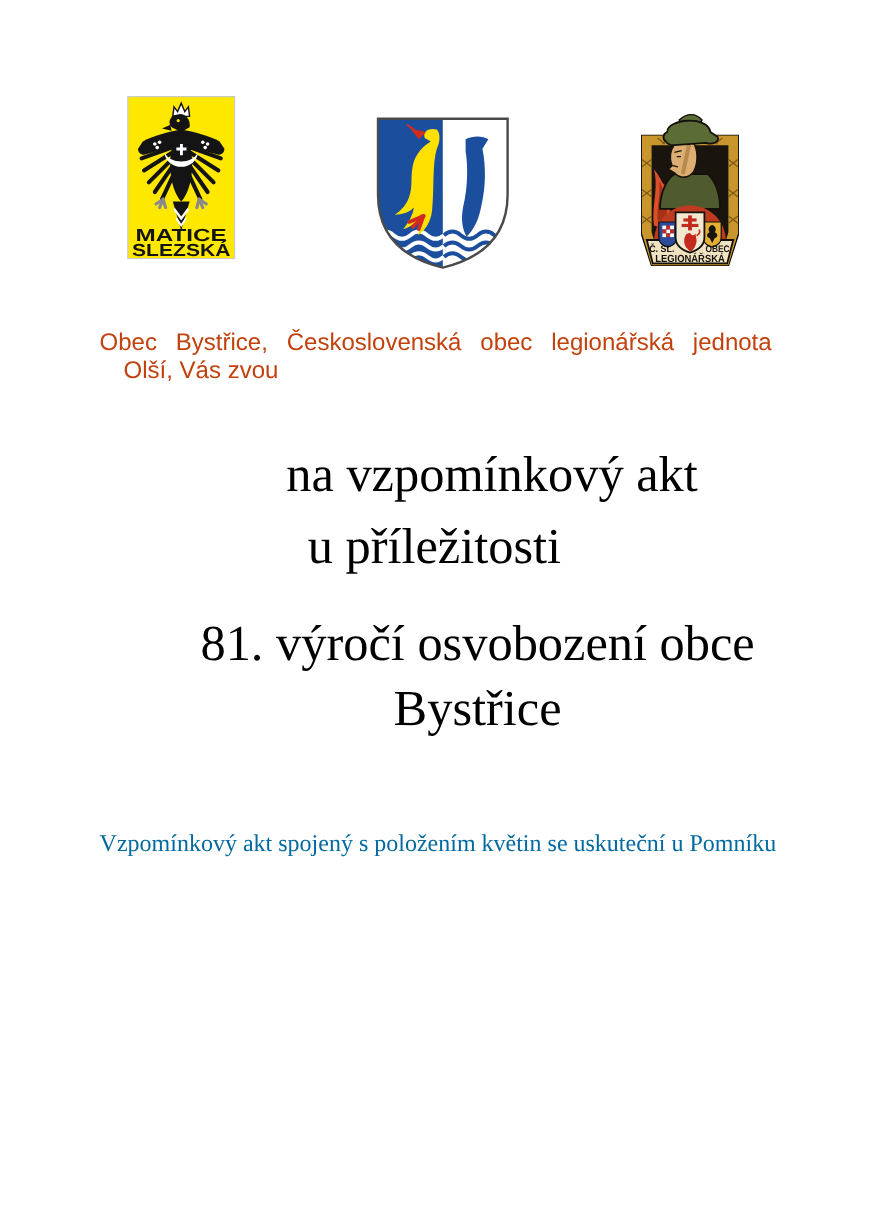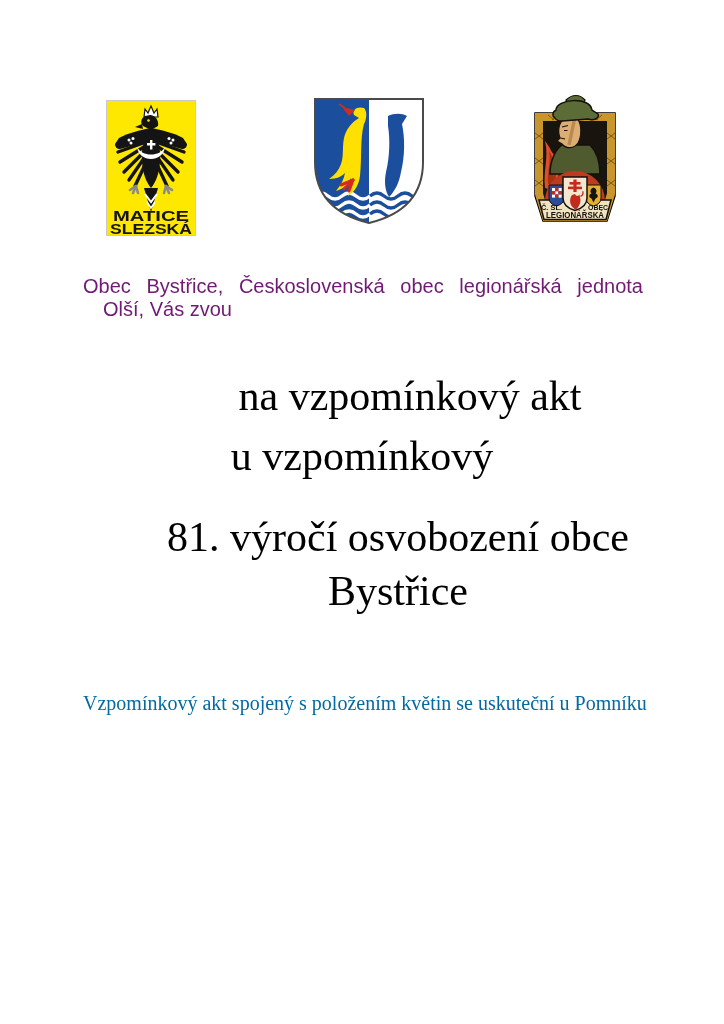--- a/index.html
+++ b/index.html
@@ -8,27 +8,27 @@
     background: #ffffff;
     position: relative;
     font-family: "Liberation Sans", sans-serif;
     color: #000;
     overflow: hidden;
   }
   .page { position: absolute; inset: 0; background: #ffffff; }
 
   .logo { position: absolute; }
   .logo svg { display: block; width: 100%; height: 100%; }
-  #logo-matice    { left: 95px;  top: 100px; width: 112px;  height: 136px; }
+  #logo-matice    { left: 95px;  top: 80px; width: 112px;  height: 136px; }
   #logo-bystrice  { left: 312px; top: 96px; width: 114px; height: 130px; }
   #logo-legion    { left: 528px; top: 88px; width: 94px;  height: 139px; }
 
   .intro {
     position: absolute; left: 83px; top: 275px; width: 560px;
-    font-size: 20px; line-height: 23px; color: #701a75;
+    font-size: 20px; line-height: 23px; color: #c2410c;
   }
   .intro .jline { text-align: justify; text-align-last: justify; }
   .intro .lline { text-align: left; margin-left: 20px; }
 
   .h-serif {
     position: absolute; left: 0; width: 724px;
     text-align: center;
     font-family: "Liberation Serif", serif;
     font-weight: 400;
     font-size: 42px; color: #000;
@@ -211,21 +211,21 @@
       <text x="47" y="130" font-size="8.6" font-weight="bold" text-anchor="middle" textLength="58" lengthAdjust="spacingAndGlyphs" fill="#14100B" font-family="Liberation Sans, sans-serif">LEGIONÁŘSKÁ</text>
     </svg>
   </div>
 
   <div class="intro">
     <div class="jline">Obec Bystřice, Československá obec legionářská jednota</div>
     <div class="lline">Olší, Vás zvou</div>
   </div>
 
   <div class="h-serif" id="heading-1">na vzpomínkový akt</div>
-  <div class="h-serif" id="heading-2">u vzpomínkový</div>
+  <div class="h-serif" id="heading-2">u příležitosti</div>
   <div class="h-serif" id="heading-3">
     <div>81. výročí osvobození obce</div>
     <div>Bystřice</div>
   </div>
 
   <div class="closing">
     <div>Vzpomínkový akt spojený s položením květin se uskuteční u Pomníku</div>
   </div>
 
 </div>

